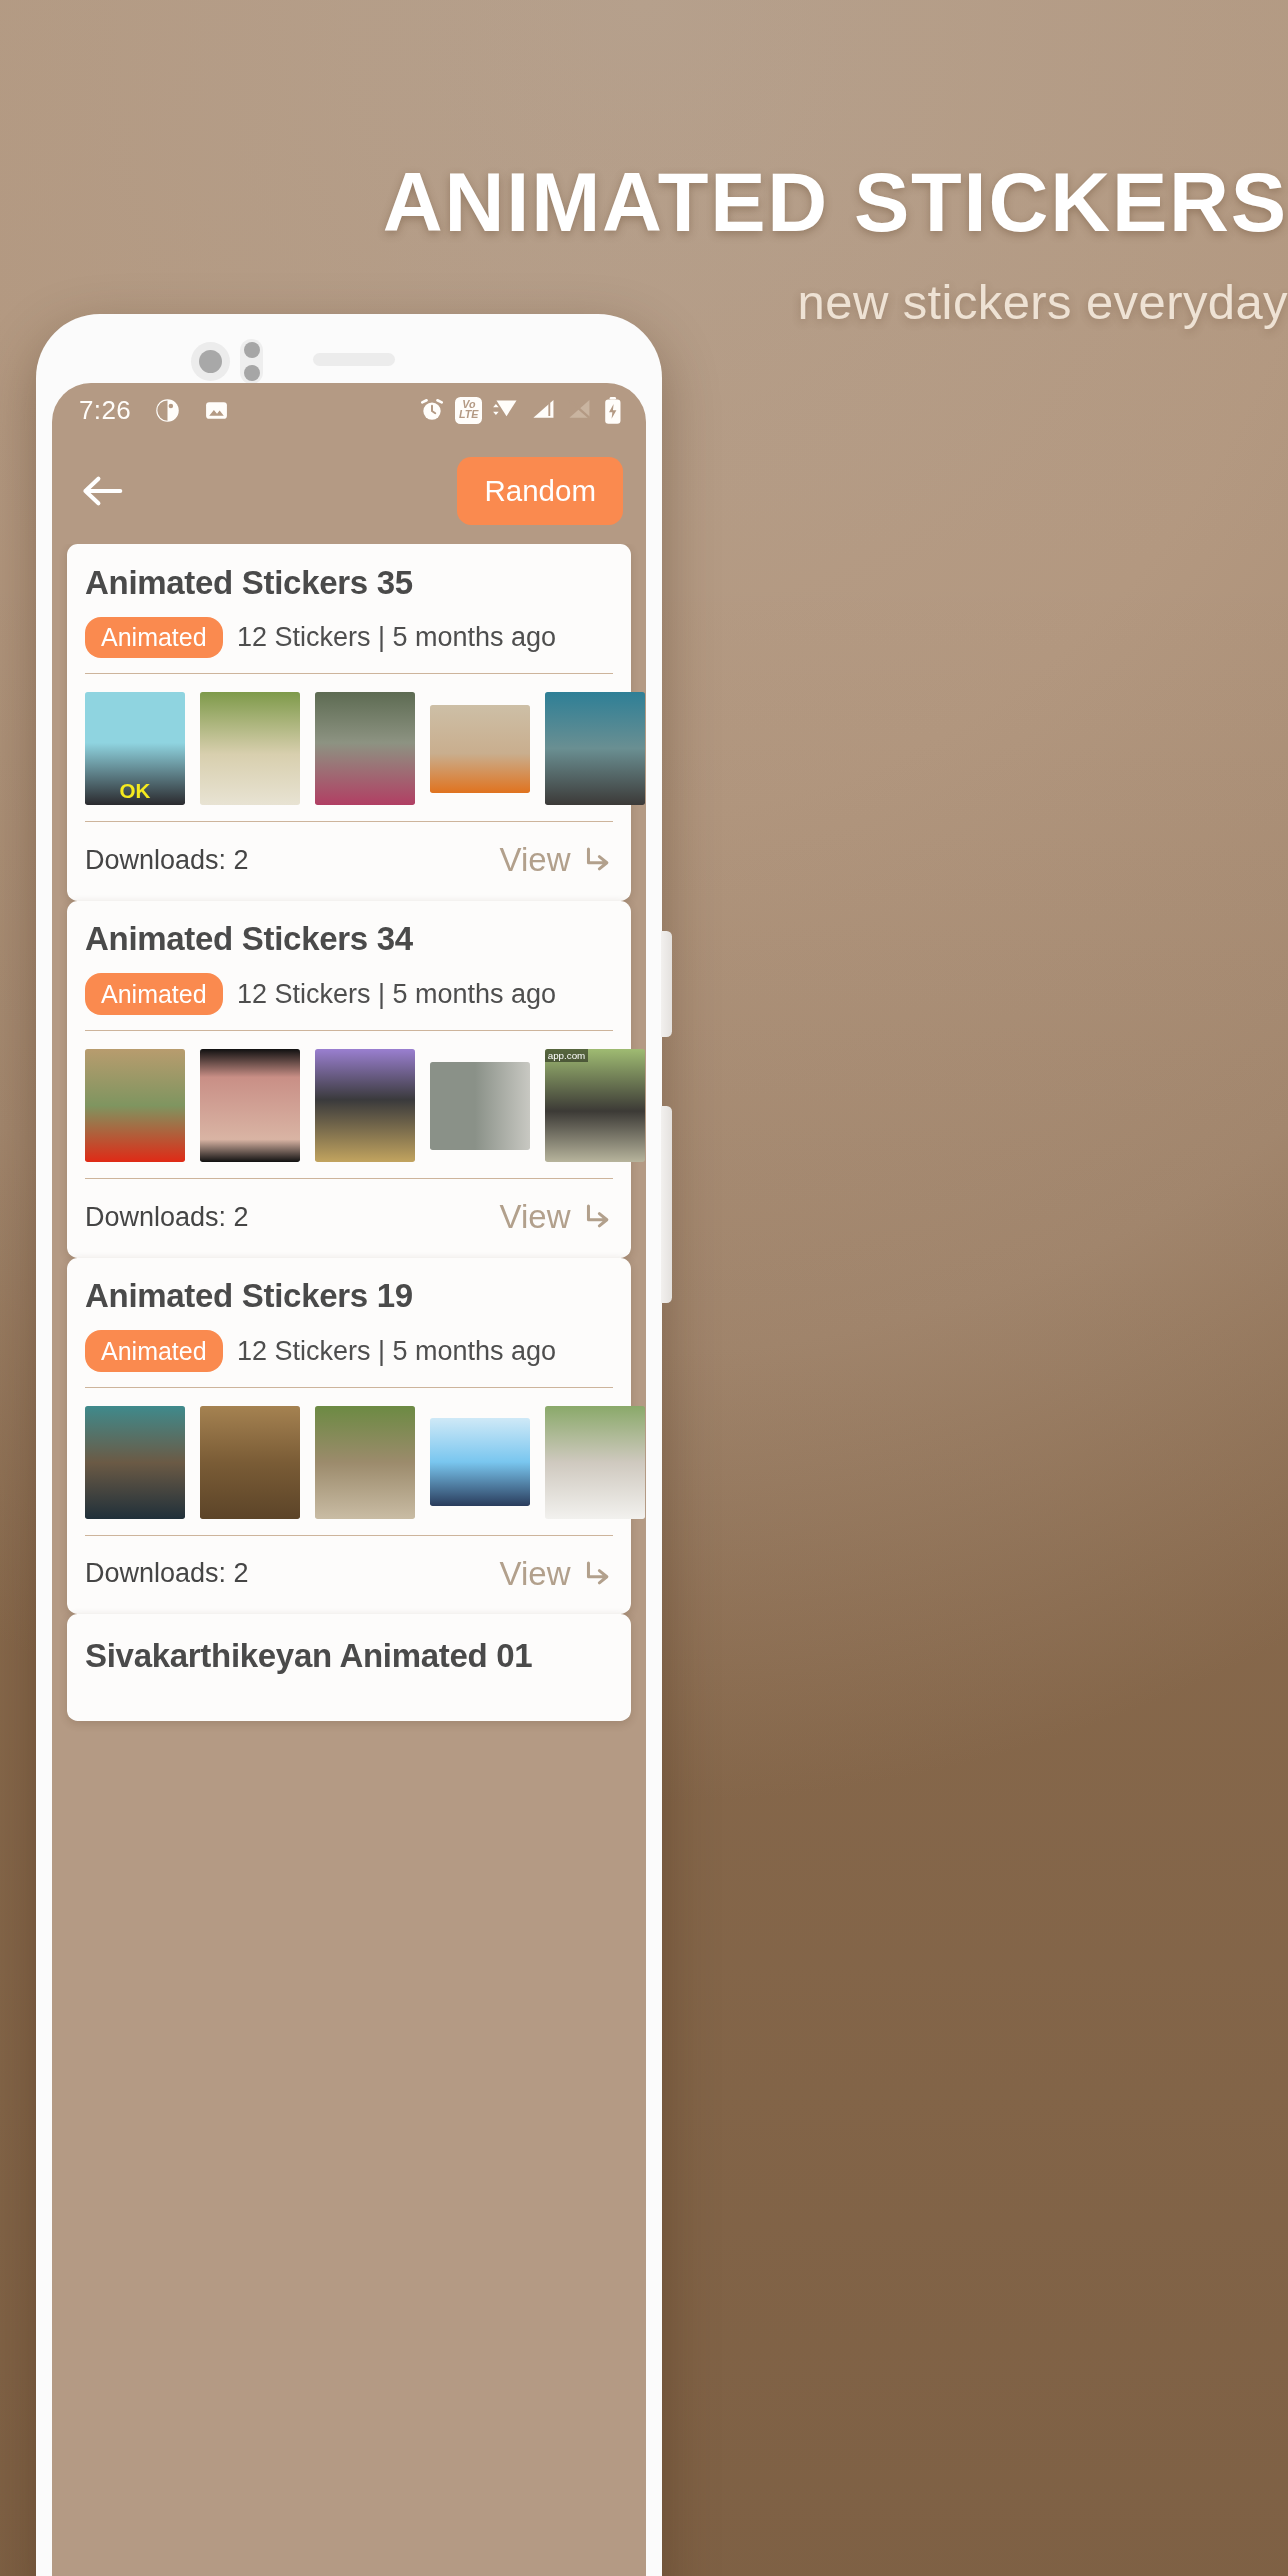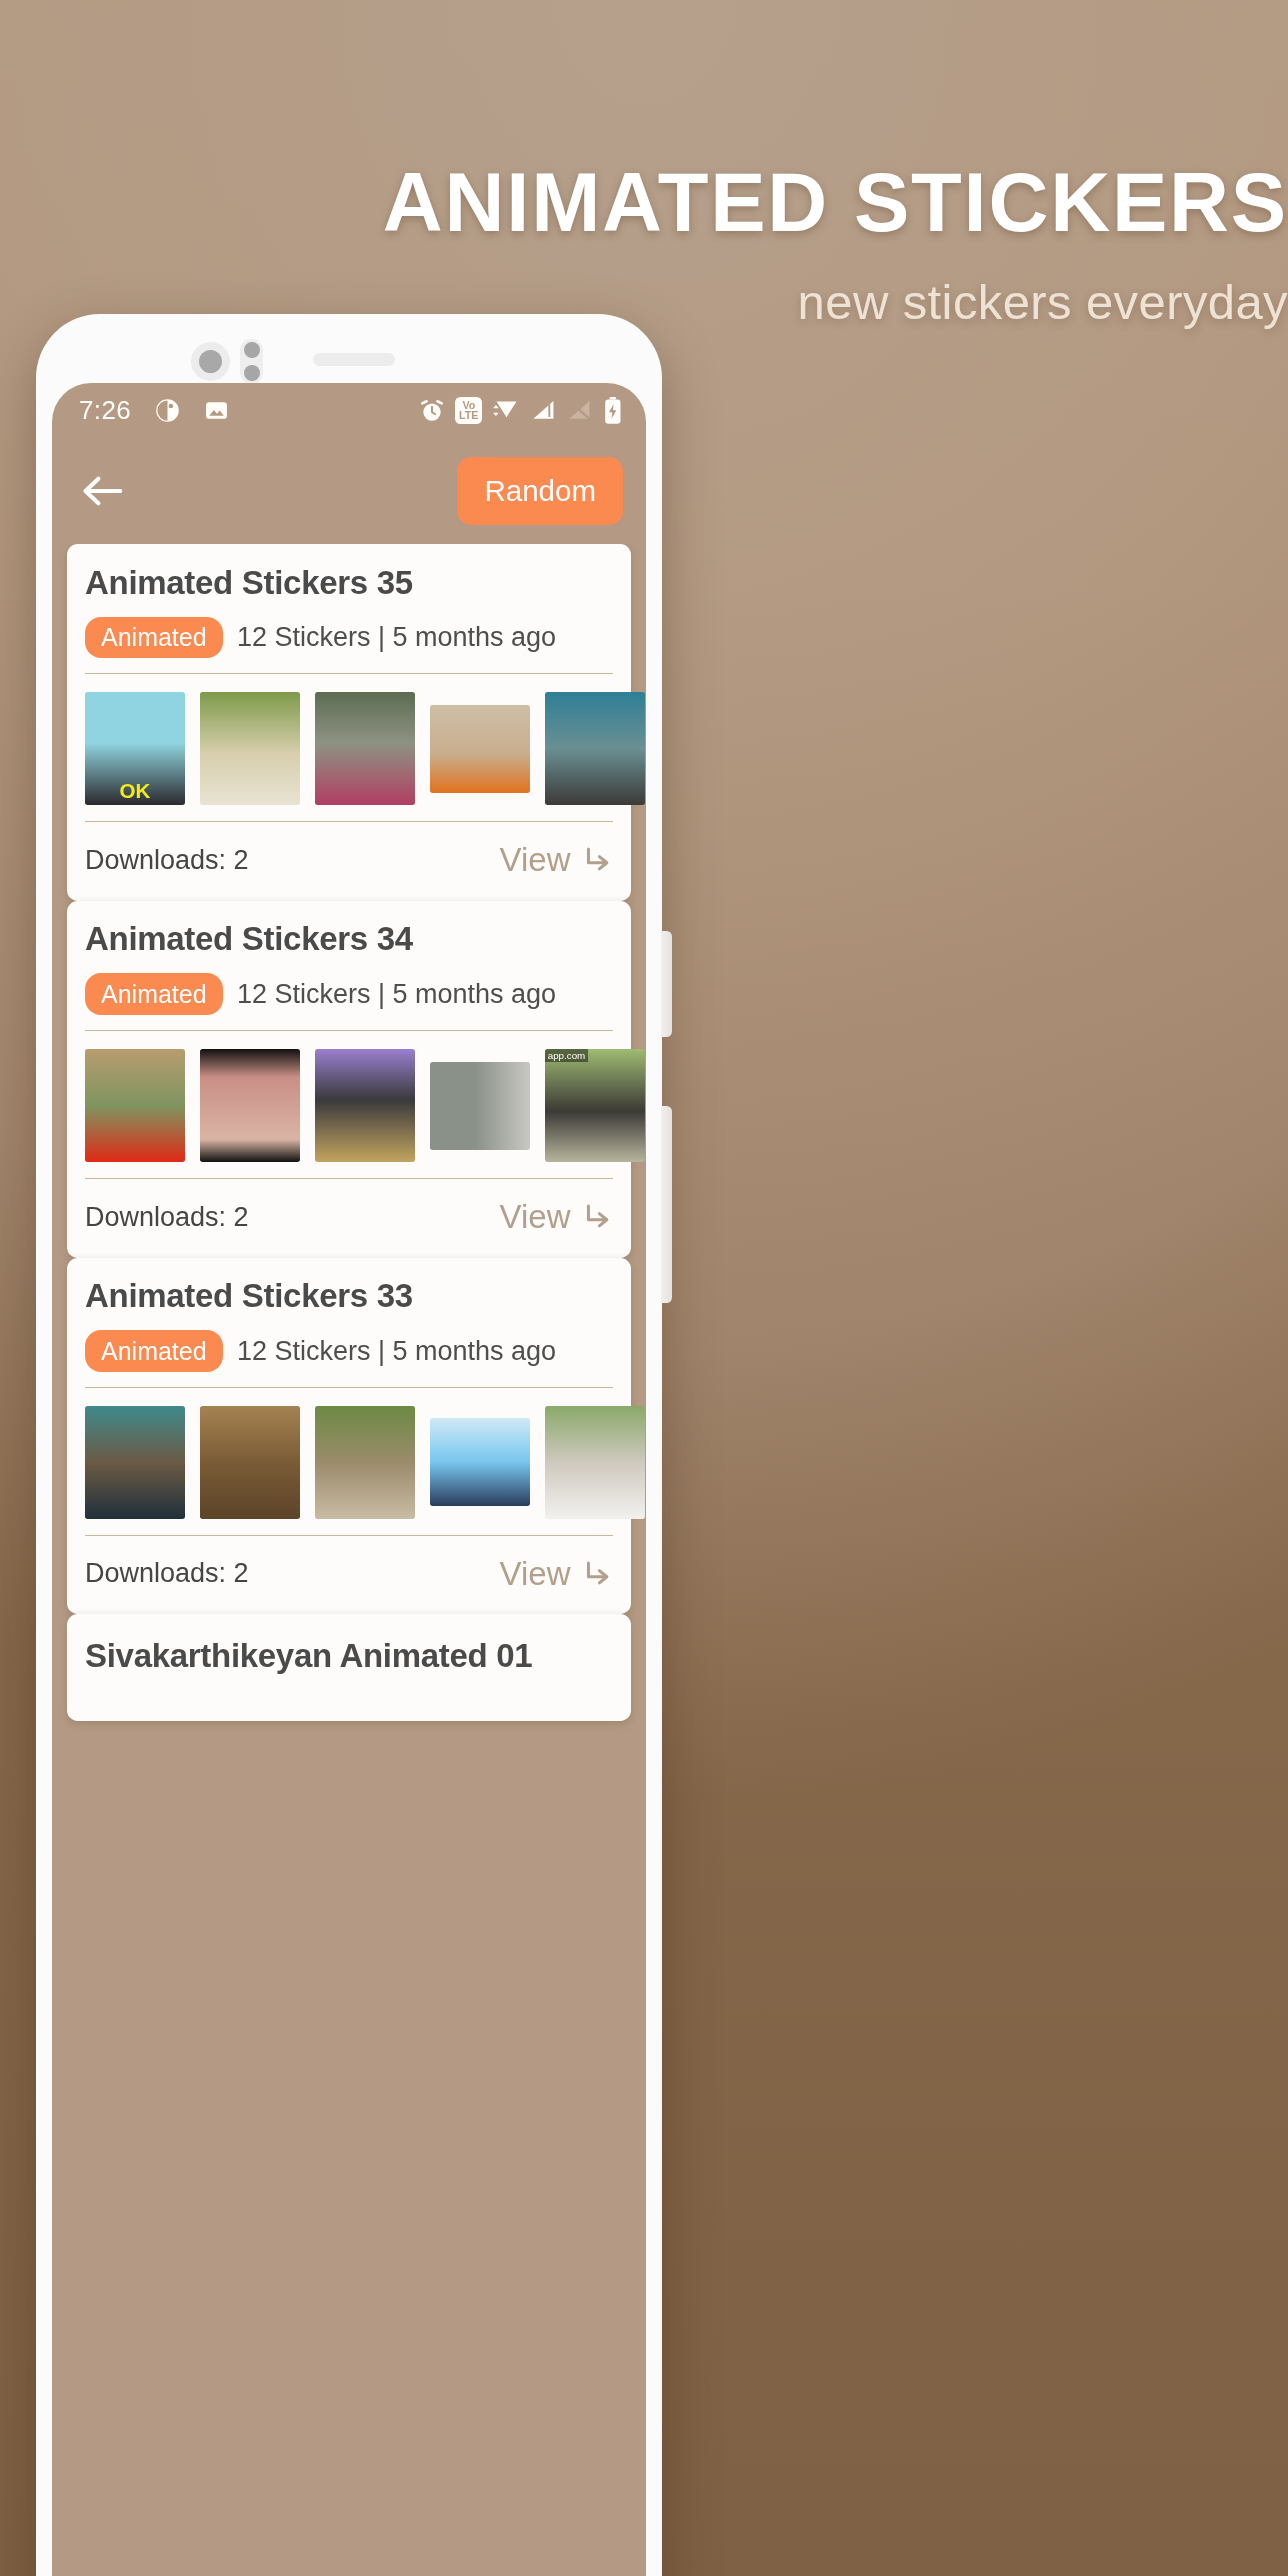--- a/index.html
+++ b/index.html
@@ -76,21 +76,21 @@
     overflow:hidden; background:#f2f0ee;
   }
   
   #statusbar {
     height:55px; background:#b49a84; color:#fffdfa;
     display:flex; align-items:center; padding:0 23px 0 27px;
     font-size:24px;
   }
   #sb-left { display:flex; align-items:center; gap:23px; }
   #sb-time { font-size:26px; letter-spacing:0.4px; }
-  #sb-right { margin-left:auto; display:flex; align-items:center; gap:10px; }
+  #sb-right { margin-left:auto; display:flex; align-items:flex-start; gap:10px;font-style:italic; }
   .sb-ico { display:block; }
   #volte {
     width:27px;height:27px;border:2.7px solid #fffdfa;border-radius:5.4px;
     color:#b49a84;background:#fffdfa;font-size:10.7px;font-weight:bold;line-height:9.8px;
     display:flex;flex-direction:column;align-items:center;justify-content:center;
   }
   
   #appbar {
     height:106px; background:#b49a84;
     display:flex; align-items:center; padding:0 23px 0 25px;
@@ -258,21 +258,21 @@
               <span class="dl">Downloads: 2</span>
               <div class="view-wrap">
                 <span class="view">View</span>
                 <svg width="30" height="30" viewBox="0 0 22 22">
                   <path d="M4 3v10h13M12 8.5l5.5 4.5L12 17.5" stroke="#b2a08c" stroke-width="2.2" fill="none" stroke-linecap="round" stroke-linejoin="round"></path>
                 </svg>
               </div>
             </div>
           </div>
           <div class="card">
-            <div class="card-title">Animated Stickers 33</div>
+            <div class="card-title">Animated Stickers 19</div>
             <div class="card-meta">
               <span class="badge">Animated</span>
               <span class="meta-text">12 Stickers  |  5 months ago</span>
             </div>
             <div class="thumbs">
               <div class="thumb tall" style="background: linear-gradient(rgb(63, 138, 140) 0%, rgb(107, 90, 69) 50%, rgb(32, 48, 58) 100%);"></div>
               <div class="thumb tall" style="background: linear-gradient(rgb(165, 130, 81) 0%, rgb(122, 92, 54) 50%, rgb(92, 68, 40) 100%);"></div>
               <div class="thumb tall" style="background: linear-gradient(rgb(108, 138, 67) 0%, rgb(156, 139, 108) 50%, rgb(201, 188, 164) 100%);"></div>
               <div class="thumb short" style="background: linear-gradient(rgb(207, 233, 247) 0%, rgb(121, 198, 239) 50%, rgb(42, 60, 92) 100%);"></div>
               <div class="thumb tall" style="background: linear-gradient(rgb(138, 169, 106) 0%, rgb(207, 201, 191) 50%, rgb(242, 241, 238) 100%);"></div>

